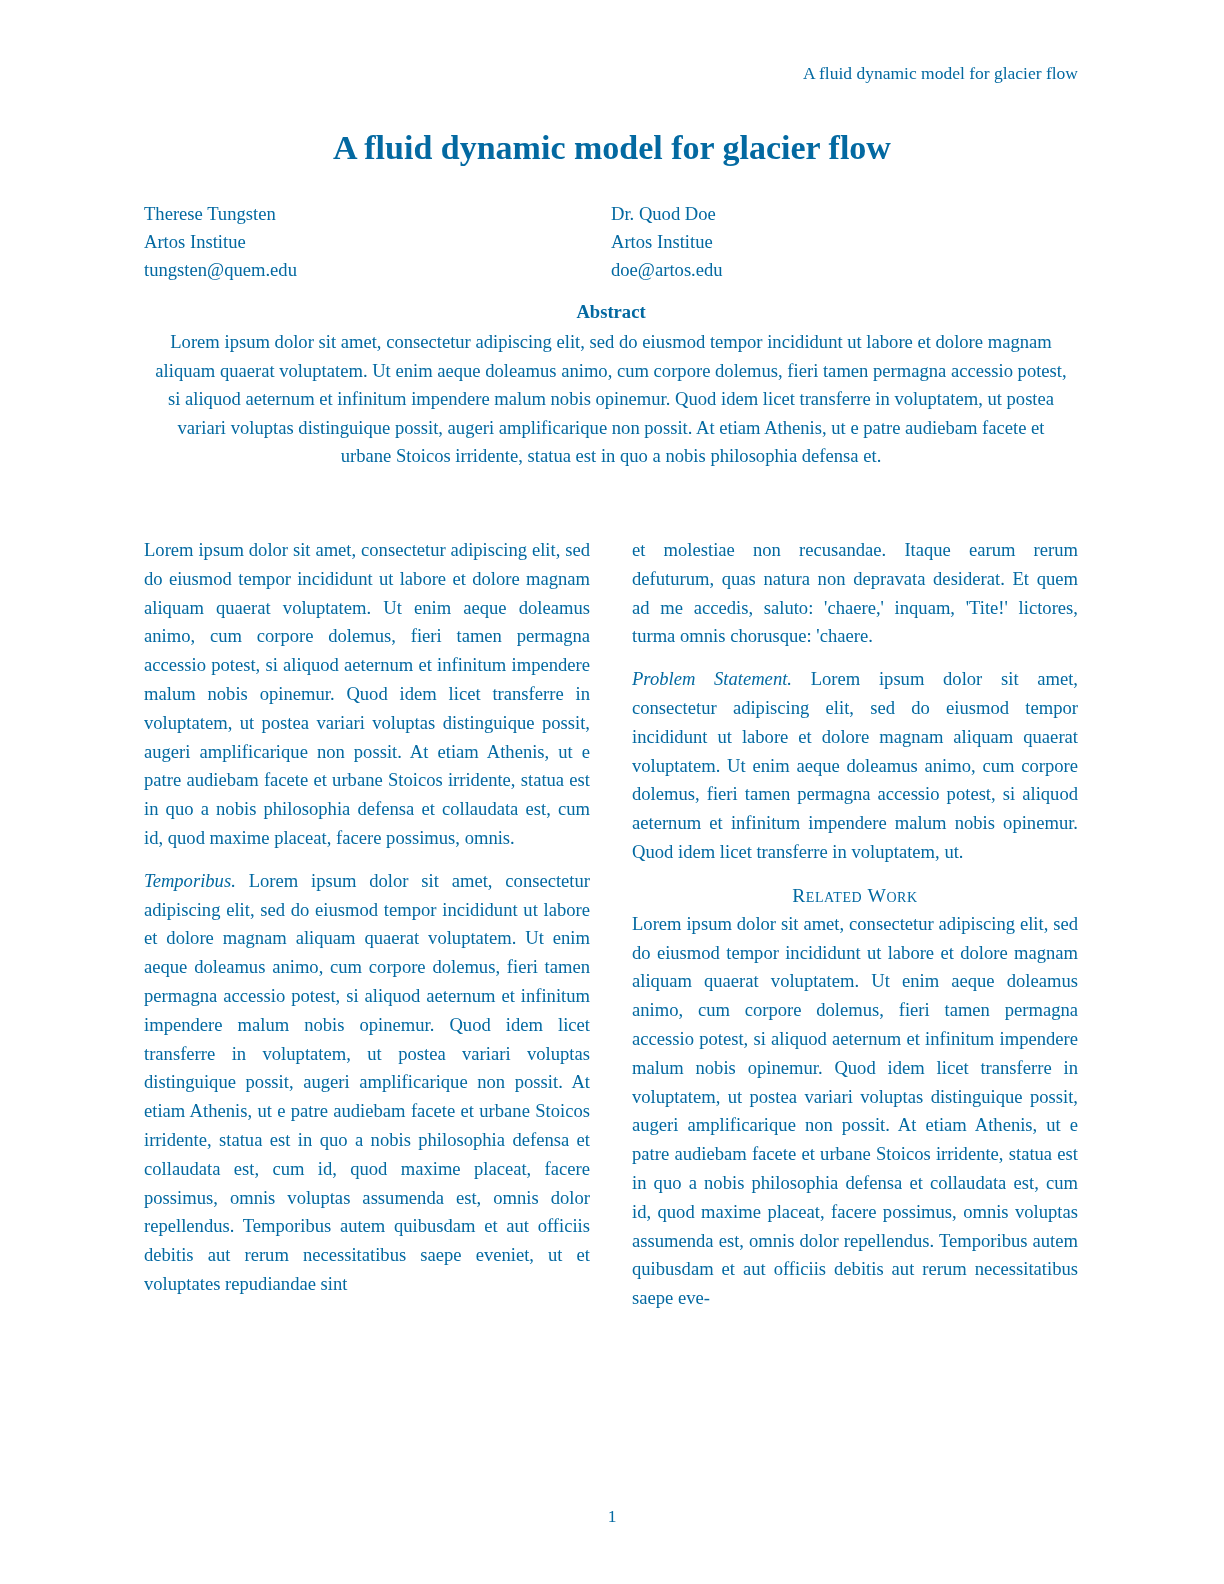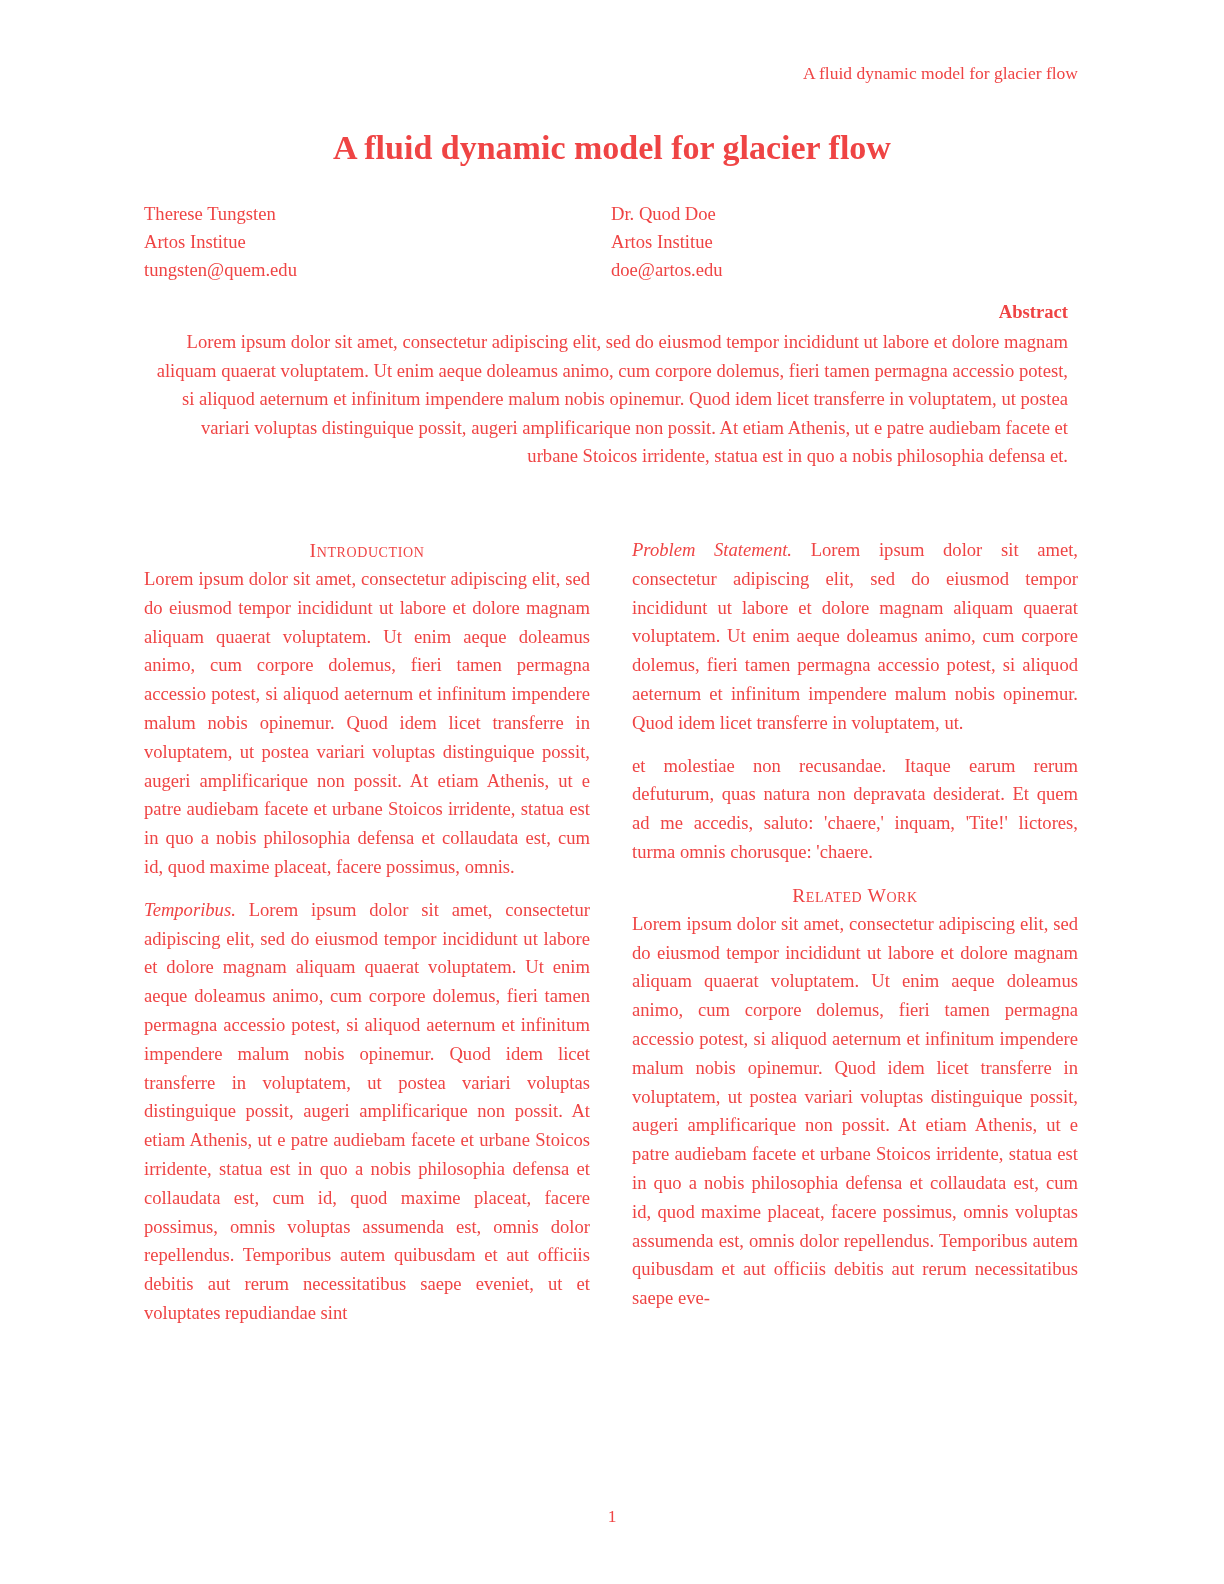--- a/index.html
+++ b/index.html
@@ -2,21 +2,21 @@
 <html lang="en"><head>
 <meta charset="utf-8">
 <style>
   html, body { margin: 0; padding: 0; background: #e9e9e9; }
   .page {
     position: relative;
     width: 1224px;
     height: 1584px;
     margin: 0 auto;
     background: #ffffff;
-    color: #ef4444;
+    color: #0369a1;
     font-family: "Liberation Serif", serif;
     overflow: hidden;
   }
   .running-head {
     position: absolute;
     top: 61px;
     left: 144px;
     width: 934px;
     text-align: right;
     font-size: 17.5px;
@@ -43,21 +43,21 @@
     flex: 1;
     text-align: left;
     font-size: 18.6px;
     line-height: 28px;
   }
   .abstract {
     position: absolute;
     top: 299px;
     left: 154px;
     width: 914px;
-    text-align: right;
+    text-align: center;
   }
   .abstract-heading {
     font-weight: bold;
     font-size: 18.6px;
     line-height: 26px;
     margin-bottom: 3px;
   }
   .abstract-text {
     font-size: 18.6px;
     line-height: 28.6px;
@@ -120,30 +120,29 @@
   </div>
 
   <div class="abstract">
     <div class="abstract-heading">Abstract</div>
     <div class="abstract-text">Lorem ipsum dolor sit amet, consectetur adipiscing elit, sed do eiusmod tempor incididunt ut labore et dolore magnam aliquam quaerat voluptatem. Ut enim aeque doleamus animo, cum corpore dolemus, fieri tamen permagna accessio potest, si aliquod aeternum et infinitum impendere malum nobis opinemur. Quod idem licet transferre in voluptatem, ut postea variari voluptas distinguique possit, augeri amplificarique non possit. At etiam Athenis, ut e patre audiebam facete et urbane Stoicos irridente, statua est in quo a nobis philosophia defensa et.</div>
   </div>
 
   <div class="columns">
 
     <div class="col">
-      <h2 class="sec-heading">Introduction</h2>
       <p><span>Lorem ipsum dolor sit amet, consectetur adipiscing elit, sed do eiusmod tempor incididunt ut labore et dolore magnam aliquam quaerat voluptatem. Ut enim aeque doleamus animo, cum corpore dolemus, fieri tamen permagna accessio potest, si aliquod aeternum et infinitum impendere malum nobis opinemur. Quod idem licet transferre in voluptatem, ut postea variari voluptas distinguique possit, augeri amplificarique non possit. At etiam Athenis, ut e patre audiebam facete et urbane Stoicos irridente, statua est in quo a nobis philosophia defensa et collaudata est, cum id, quod maxime placeat, facere possimus, omnis.</span></p>
       <p><em class="runin">Temporibus.</em>
         <span>Lorem ipsum dolor sit amet, consectetur adipiscing elit, sed do eiusmod tempor incididunt ut labore et dolore magnam aliquam quaerat voluptatem. Ut enim aeque doleamus animo, cum corpore dolemus, fieri tamen permagna accessio potest, si aliquod aeternum et infinitum impendere malum nobis opinemur. Quod idem licet transferre in voluptatem, ut postea variari voluptas distinguique possit, augeri amplificarique non possit. At etiam Athenis, ut e patre audiebam facete et urbane Stoicos irridente, statua est in quo a nobis philosophia defensa et collaudata est, cum id, quod maxime placeat, facere possimus, omnis voluptas assumenda est, omnis dolor repellendus. Temporibus autem quibusdam et aut officiis debitis aut rerum necessitatibus saepe eveniet, ut et voluptates repudiandae sint</span></p>
     </div>
 
     <div class="col">
+      <p><span>et molestiae non recusandae. Itaque earum rerum defuturum, quas natura non depravata desiderat. Et quem ad me accedis, saluto: 'chaere,' inquam, 'Tite!' lictores, turma omnis chorusque: 'chaere.</span></p>
       <p><em class="runin">Problem Statement.</em>
         <span>Lorem ipsum dolor sit amet, consectetur adipiscing elit, sed do eiusmod tempor incididunt ut labore et dolore magnam aliquam quaerat voluptatem. Ut enim aeque doleamus animo, cum corpore dolemus, fieri tamen permagna accessio potest, si aliquod aeternum et infinitum impendere malum nobis opinemur. Quod idem licet transferre in voluptatem, ut.</span></p>
-      <p><span>et molestiae non recusandae. Itaque earum rerum defuturum, quas natura non depravata desiderat. Et quem ad me accedis, saluto: 'chaere,' inquam, 'Tite!' lictores, turma omnis chorusque: 'chaere.</span></p>
       <h2 class="sec-heading spaced">Related Work</h2>
       <p><span>Lorem ipsum dolor sit amet, consectetur adipiscing elit, sed do eiusmod tempor incididunt ut labore et dolore magnam aliquam quaerat voluptatem. Ut enim aeque doleamus animo, cum corpore dolemus, fieri tamen permagna accessio potest, si aliquod aeternum et infinitum impendere malum nobis opinemur. Quod idem licet transferre in voluptatem, ut postea variari voluptas distinguique possit, augeri amplificarique non possit. At etiam Athenis, ut e patre audiebam facete et urbane Stoicos irridente, statua est in quo a nobis philosophia defensa et collaudata est, cum id, quod maxime placeat, facere possimus, omnis voluptas assumenda est, omnis dolor repellendus. Temporibus autem quibusdam et aut officiis debitis aut rerum necessitatibus saepe eve-</span></p>
     </div>
 
   </div>
 
   <div class="page-number">1</div>
 
 </div>
 

